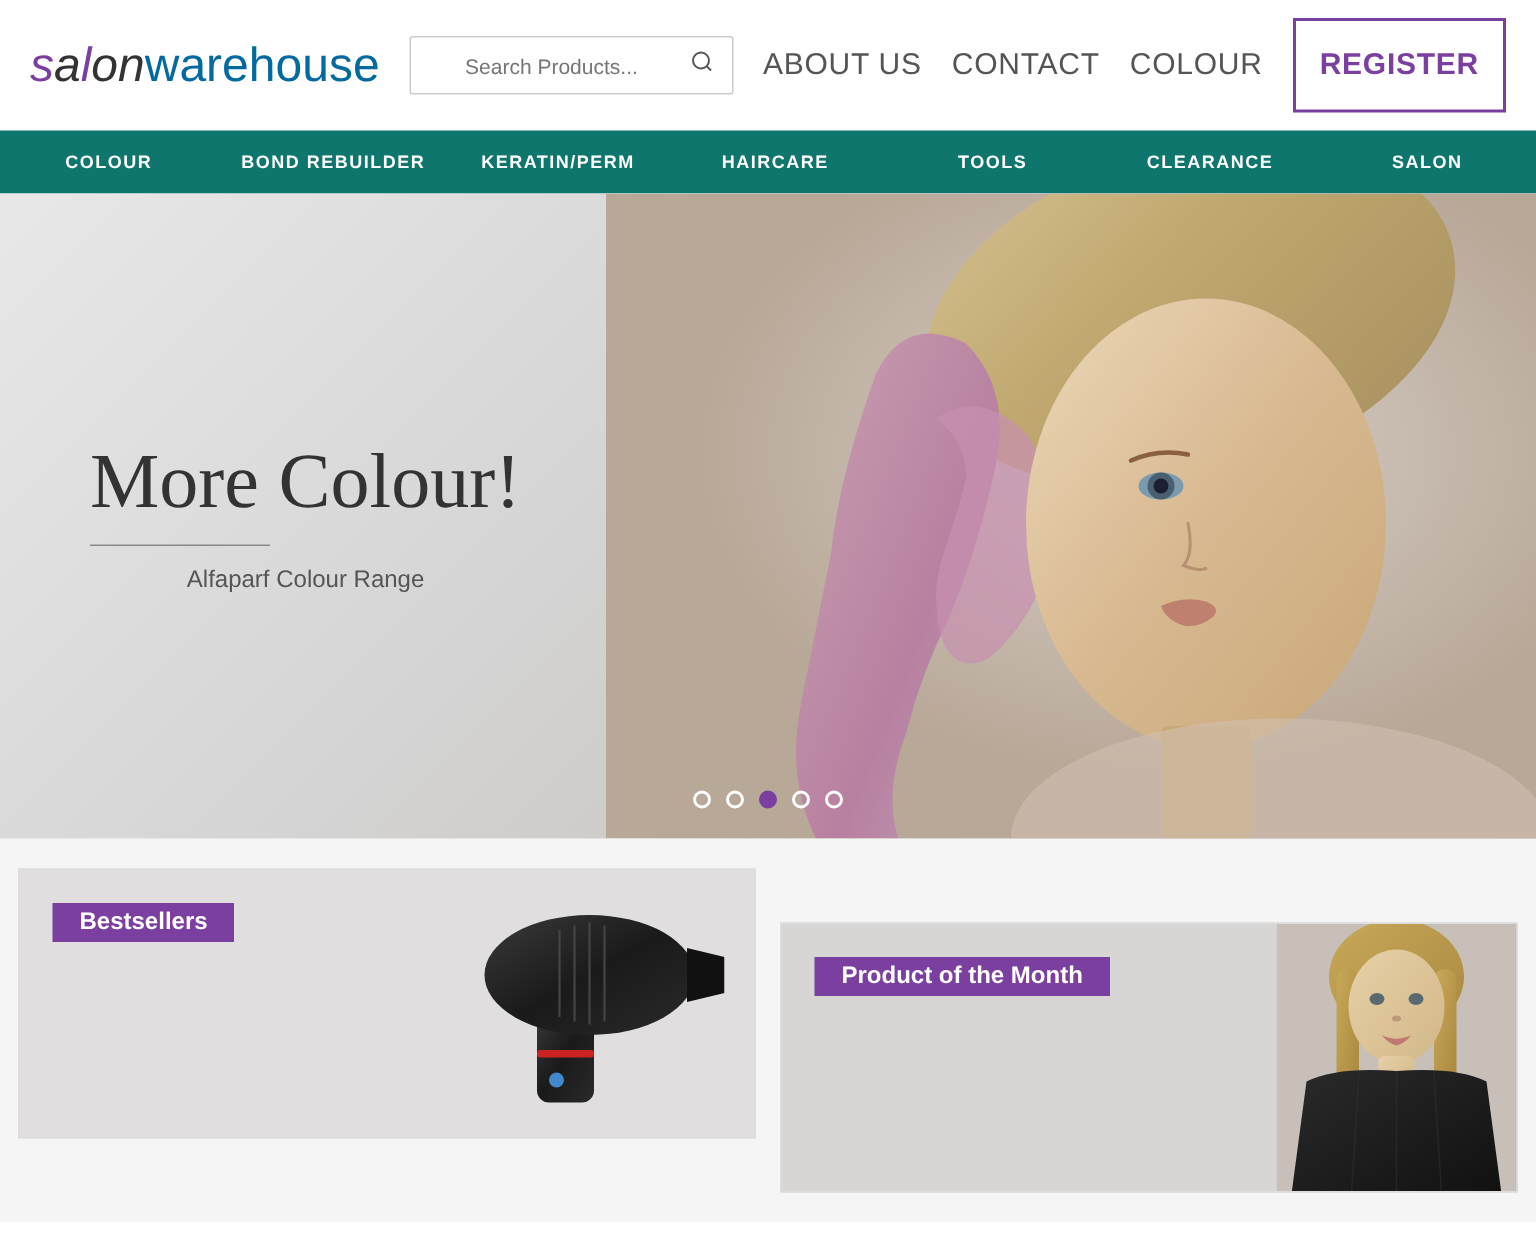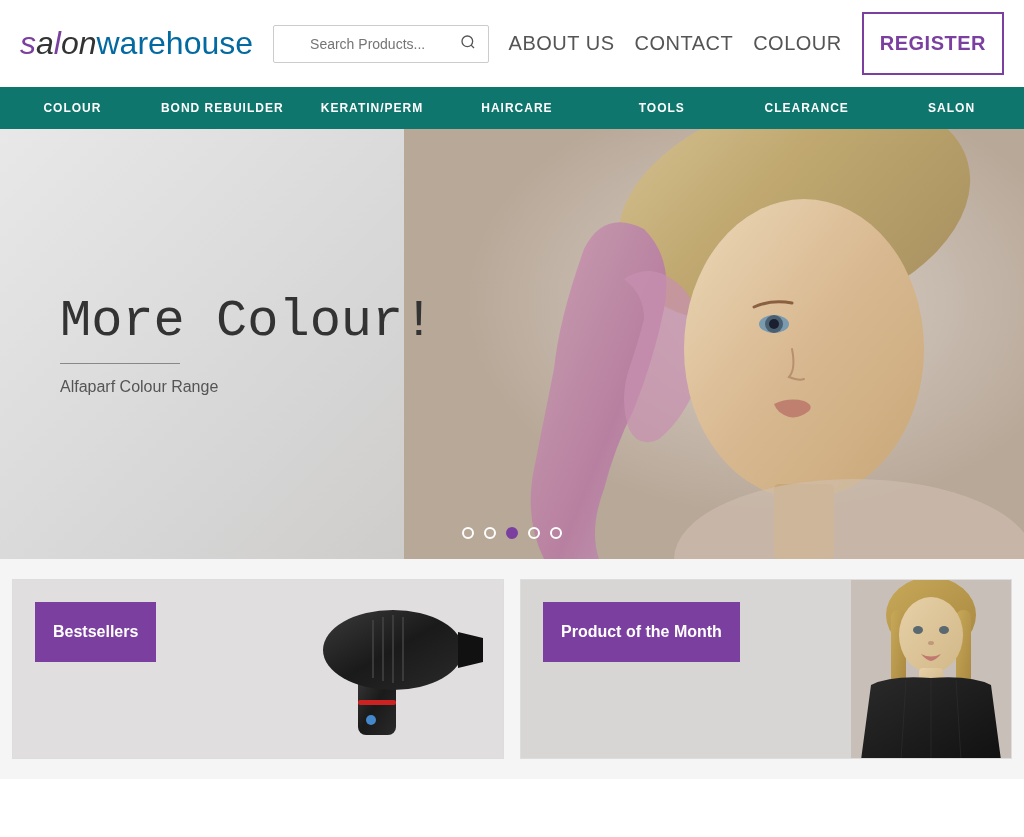--- a/index.html
+++ b/index.html
@@ -111,32 +111,33 @@
       left: 60px;
       top: 50%;
       transform: translateY(-50%);
       z-index: 2;
     }
     .hero-title {
       font-size: 52px;
       font-weight: 300;
       color: #333;
       margin-bottom: 12px;
-      font-family: Liberation Mono, monospace;
+      font-family: Liberation Serif, serif;
     }
     .hero-divider {
       width: 120px;
       height: 1px;
       background: #888;
       margin-bottom: 14px;
     }
     .hero-subtitle {
       font-size: 16px;
       color: #555;
       font-weight: 300;
+      text-align: center;
     }
     
     .hero-image-area {
       position: absolute;
       right: 0;
       top: 0;
       width: 620px;
       height: 100%;
       background: linear-gradient(to right, transparent 0%, #c8c0ba 15%, #d4c8c0 30%, #c0b0a8 60%, #b8a89a 100%);
       display: flex;
@@ -183,28 +184,29 @@
       overflow: hidden;
       border: 1px solid #ddd;
       display: flex;
       align-items: center;
     }
     .product-card:first-child {
       background: #e0dede;
     }
     .product-card:last-child {
       background: #d8d5d5;
+      margin-top: 36px;
     }
     .product-badge {
       position: absolute;
       top: 22px;
       left: 22px;
       background: #7b3fa0;
       color: #fff;
-      padding: 21px 18px;
+      padding: 4px 18px;
       font-size: 16px;
       font-weight: 600;
       z-index: 5;
     }
     
     .dryer-shape {
       position: absolute;
       right: 60px;
       top: 10px;
       width: 160px;

